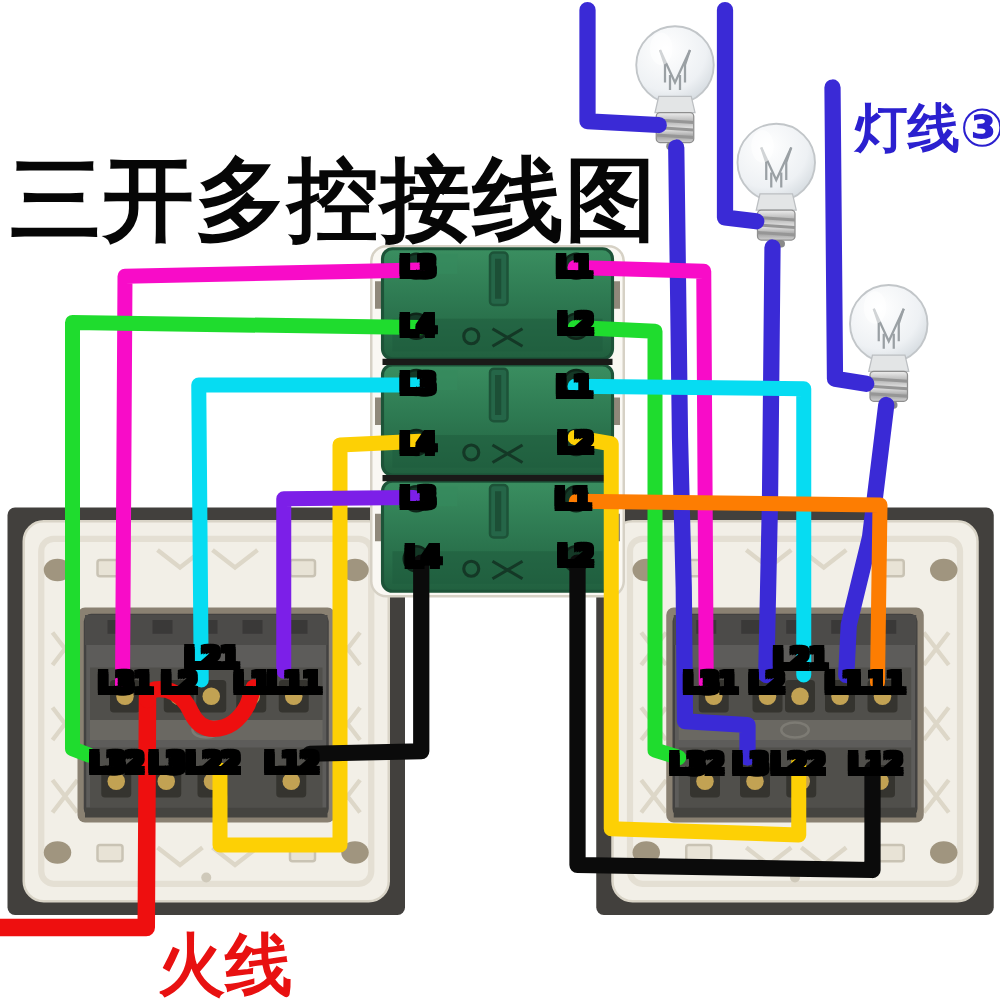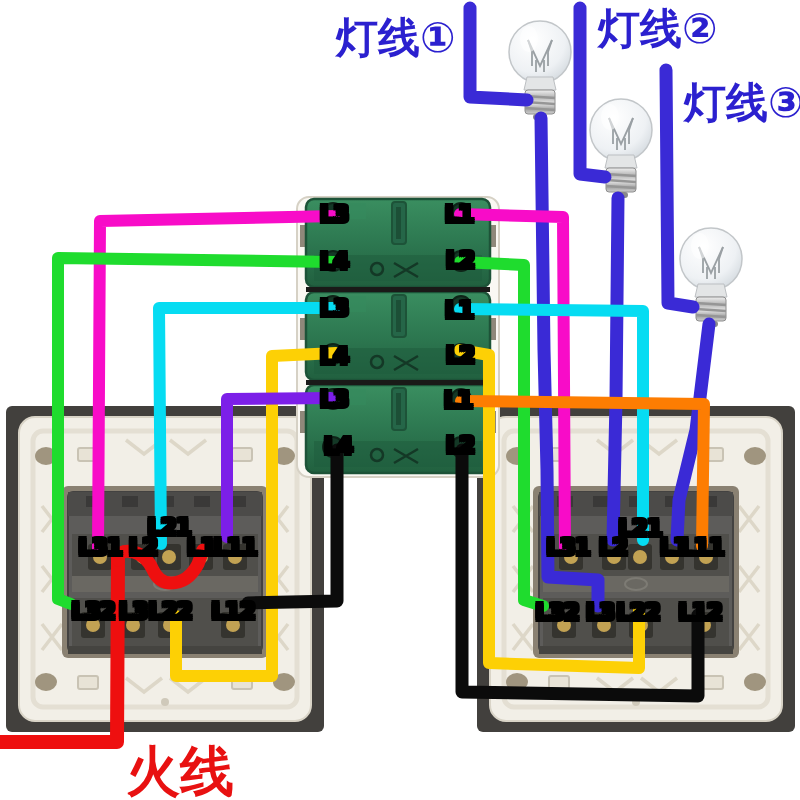--- a/index.html
+++ b/index.html
@@ -187,23 +187,22 @@
         <polyline points="460,350 489,355 489,663 639,668 639,610" fill="none" stroke="#fdd005" stroke-width="12" stroke-linecap="round" stroke-linejoin="round"></polyline>
         <polyline points="331,398 227,399 227,537" fill="none" stroke="#7c1fe8" stroke-width="12" stroke-linecap="round" stroke-linejoin="round"></polyline>
         <polyline points="461,401 704,404 702,546" fill="none" stroke="#fd7d02" stroke-width="12" stroke-linecap="round" stroke-linejoin="round"></polyline>
         <polyline points="337,450 337,601 248,603" fill="none" stroke="#0b0b0b" stroke-width="13" stroke-linecap="round" stroke-linejoin="round"></polyline>
         <polyline points="462,450 462,692 698,696 698,615" fill="none" stroke="#0b0b0b" stroke-width="13" stroke-linecap="round" stroke-linejoin="round"></polyline>
         <polyline points="-6,742 117,742 118,557" fill="none" stroke="#ee0f0f" stroke-width="14" stroke-linecap="round" stroke-linejoin="round"></polyline>
         <path d="M118,560 Q117,549 134,552 Q147,556 153,570 Q159,583 171,583 Q188,583 198,564 L203,550" fill="none" stroke="#ee0f0f" stroke-width="13" stroke-linecap="round" stroke-linejoin="round"></path>
       </g>
 </svg>
 
-
-<div class="lbl lamp" style="left:336px;top:10px">灯线①</div>
-<div class="lbl lamp" style="left:598px;top:1px">灯线②</div>
+<div class="lbl title" style="left:8px;top:112px">三开多控接线图</div>
+
 <div class="lbl lamp" style="left:684px;top:75px">灯线③</div>
 
 <div class="lbl live" style="left:126px;top:736px">火线</div>
 
 <span class="lbl term" style="left:334px;top:214px">L3</span>
 <span class="lbl term" style="left:459px;top:214px">L1</span>
 <span class="lbl term" style="left:334px;top:261px">L4</span>
 <span class="lbl term" style="left:460px;top:260px">L2</span>
 <span class="lbl term" style="left:334px;top:308px">L3</span>
 <span class="lbl term" style="left:459px;top:310px">L1</span>

